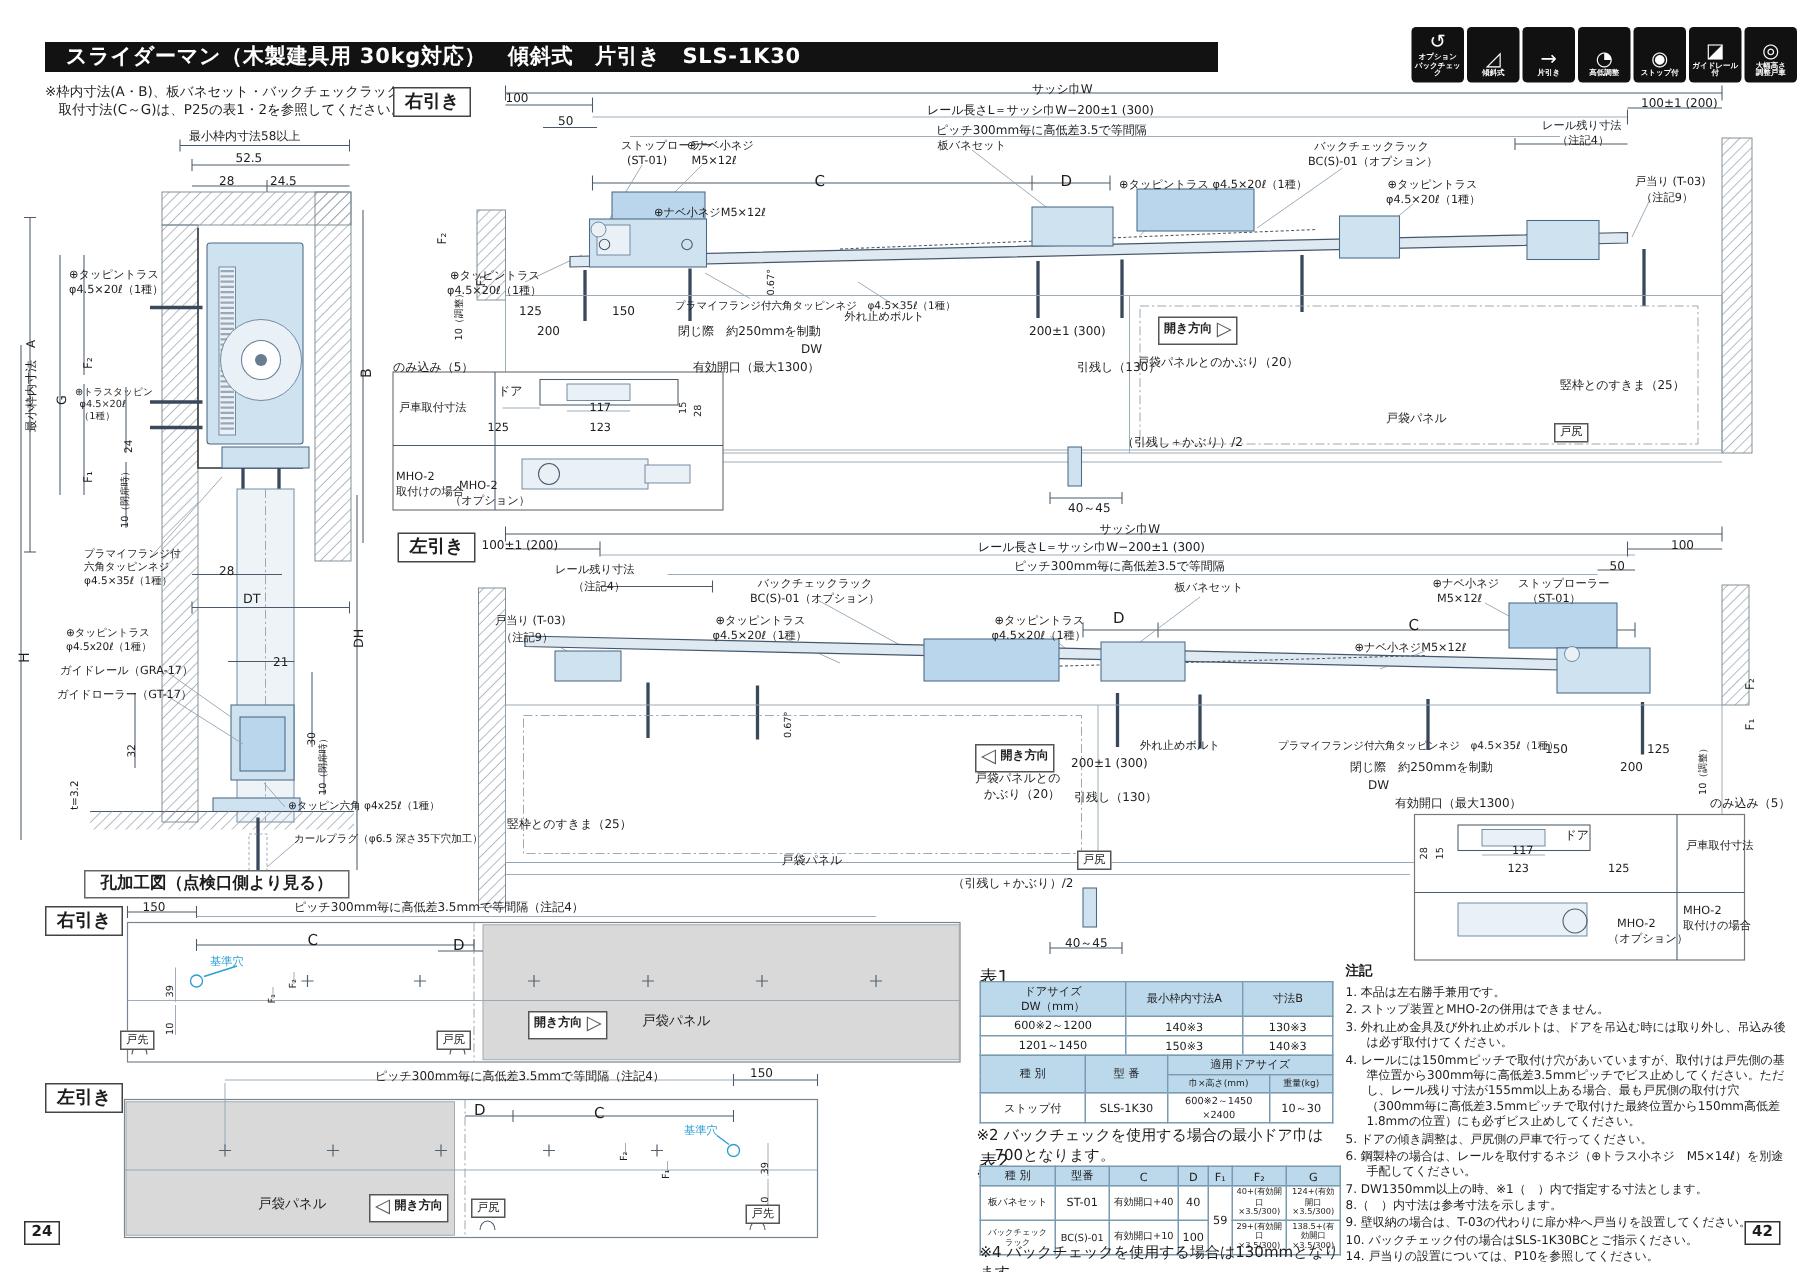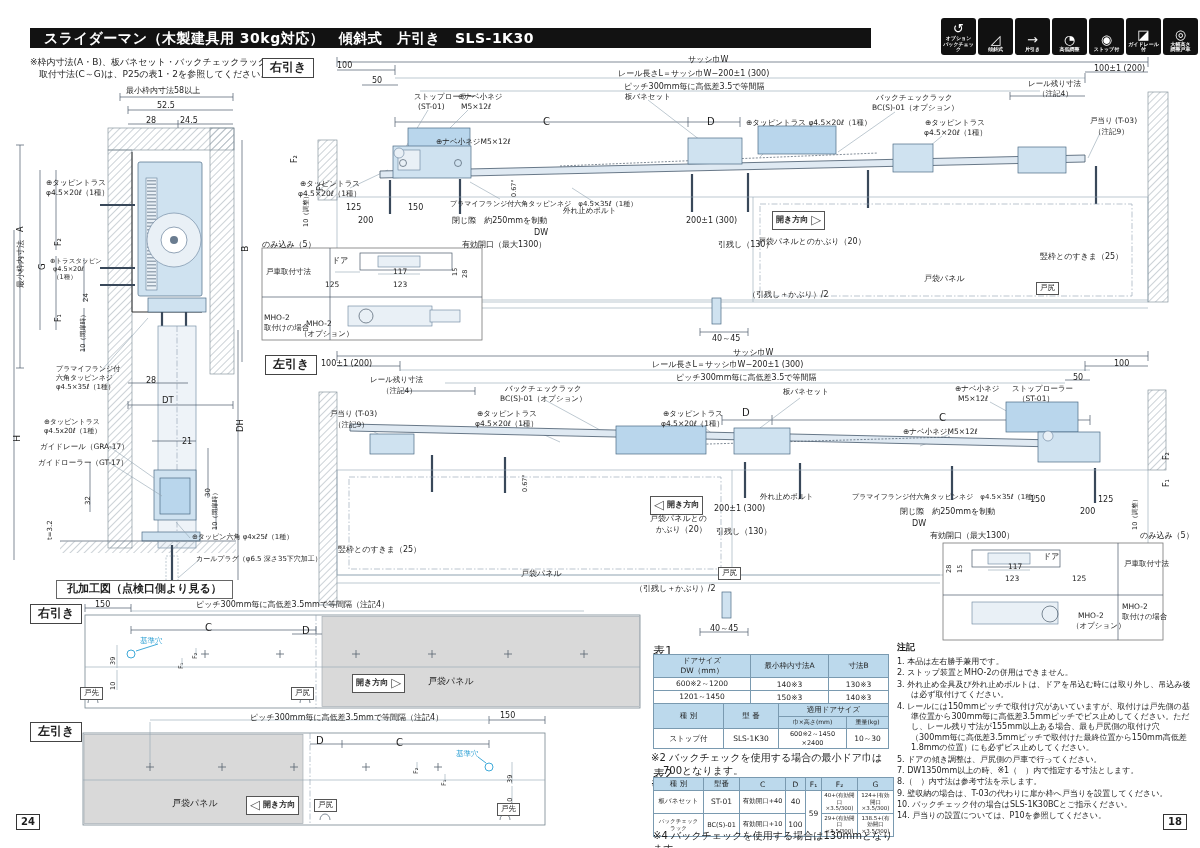--- a/index.html
+++ b/index.html
@@ -22,21 +22,21 @@
   
   .lbl{position:absolute;font-size:8px;line-height:1.15;white-space:pre;color:#1d1d1d;transform-origin:left top}
   .lbl.tag{border:1.3px solid #444;padding:2px 7px;font-weight:bold;font-size:12px;background:#fff;z-index:5}
   .lbl.tag2{border:1px solid #666;padding:2px 10px;font-weight:bold;font-size:11px;background:#fff;z-index:5}
   .lbl.boxed{border:1px solid #555;padding:1px 3px;font-size:7.5px;background:#fff}
   .lbl.pagenum{border:1px solid #333;padding:1px 4px;font-weight:bold;font-size:10px;background:#fff}
   .lbl.arrow-r,.lbl.arrow-l{font-weight:bold;font-size:8px;border:1px solid #555;padding:1px 3px;background:#fff}
   .lbl.arrow-r::after{content:"▷";font-size:13px;margin-left:3px;vertical-align:-2px;color:#555}
   .lbl.arrow-l::before{content:"◁";font-size:13px;margin-right:3px;vertical-align:-2px;color:#555}
   
-  #titlebar{position:absolute;left:30px;top:28px;width:841px;height:20px;background:#121212;color:#fff;font-weight:bold;font-size:14px;line-height:20px;padding-left:14px;letter-spacing:.5px}
+  #titlebar{position:absolute;left:30px;top:28px;width:782px;height:20px;background:#121212;color:#fff;font-weight:bold;font-size:14px;line-height:20px;padding-left:14px;letter-spacing:.5px}
   #intro-note{position:absolute;left:30px;top:56px;font-size:9px;line-height:1.35;white-space:pre-line;color:#222}
   #icons{position:absolute;left:941px;top:18px;display:flex;gap:2px}
   .icon-tile{width:35px;height:37px;background:#111;border-radius:3px;color:#fff;display:flex;flex-direction:column;align-items:center;justify-content:flex-end;overflow:hidden}
   .icon-tile .glyph{font-size:13px;line-height:15px}
   .icon-tile .icap{font-size:5px;line-height:5.6px;text-align:center;white-space:pre-line;margin-bottom:2px;font-weight:bold}
   
   .tbl{position:absolute;border-collapse:collapse;font-size:7.5px;background:#fff}
   .tbl th,.tbl td{border:1px solid #7a9ab0;padding:1px 2px;text-align:center;white-space:pre-line;vertical-align:middle}
   .tbl th{background:#bcd9ec;font-weight:normal}
   .tbl td.tiny{font-size:5.5px;line-height:1.2}
@@ -591,21 +591,21 @@
       <span class="lbl" style="left: 441px; top: 786px; font-size: 6.5px; transform: rotate(-90deg);">F₁</span>
       <span class="lbl" style="left: 507px; top: 783px; font-size: 6.5px; transform: rotate(-90deg);">39</span>
       <span class="lbl" style="left: 507px; top: 806px; font-size: 6.5px; transform: rotate(-90deg);">10</span>
       <span class="lbl boxed" style="left: 497px; top: 803px;">戸先</span>
       <span class="lbl boxed" style="left: 314px; top: 799px;">戸尻</span>
       <span class="lbl" style="left: 172px; top: 798px; font-size: 9px;">戸袋パネル</span>
       <span class="lbl arrow-l" style="left: 246px; top: 796px;">開き方向</span>
     </div>
   <div style="position:absolute;inset:0;pointer-events:none">
       <span class="lbl pagenum" style="left: 16px; top: 814px;">24</span>
-      <span class="lbl pagenum" style="left: 1163px; top: 814px;">18</span>
+      <span class="lbl pagenum" style="left: 1163px; top: 814px;">42</span>
     </div>
 
   <div class="tbl-title" style="left:653px;top:643px">表1</div>
 
   <table class="tbl" style="left:653px;top:654px">
     <colgroup>
         <col style="width:97px">
         <col style="width:78px">
         <col style="width:60px">
       </colgroup>
@@ -710,20 +710,21 @@
   <div class="tbl-note" style="left:653px;top:829px">※4 バックチェックを使用する場合は130mmとなります。</div>
 
   <div id="notes">
     <div id="notes-title">注記</div>
     <div id="notes-body">
         <div class="note-line">1. 本品は左右勝手兼用です。</div>
         <div class="note-line">2. ストップ装置とMHO-2の併用はできません。</div>
         <div class="note-line">3. 外れ止め金具及び外れ止めボルトは、ドアを吊込む時には取り外し、吊込み後は必ず取付けてください。</div>
         <div class="note-line">4. レールには150mmピッチで取付け穴があいていますが、取付けは戸先側の基準位置から300mm毎に高低差3.5mmピッチでビス止めしてください。ただし、レール残り寸法が155mm以上ある場合、最も戸尻側の取付け穴（300mm毎に高低差3.5mmピッチで取付けた最終位置から150mm高低差1.8mmの位置）にも必ずビス止めしてください。</div>
         <div class="note-line">5. ドアの傾き調整は、戸尻側の戸車で行ってください。</div>
+        <div class="note-line">6. 鋼製枠の場合は、レールを取付するネジ（⊕トラス小ネジ　M5×14ℓ）を別途手配してください。</div>
         <div class="note-line">7. DW1350mm以上の時、※1（　）内で指定する寸法とします。</div>
         <div class="note-line">8.（　）内寸法は参考寸法を示します。</div>
         <div class="note-line">9. 壁収納の場合は、T-03の代わりに扉か枠へ戸当りを設置してください。</div>
         <div class="note-line">10. バックチェック付の場合はSLS-1K30BCとご指示ください。</div>
         <div class="note-line">14. 戸当りの設置については、P10を参照してください。</div>
       </div>
   </div>
 
 </div>
 

